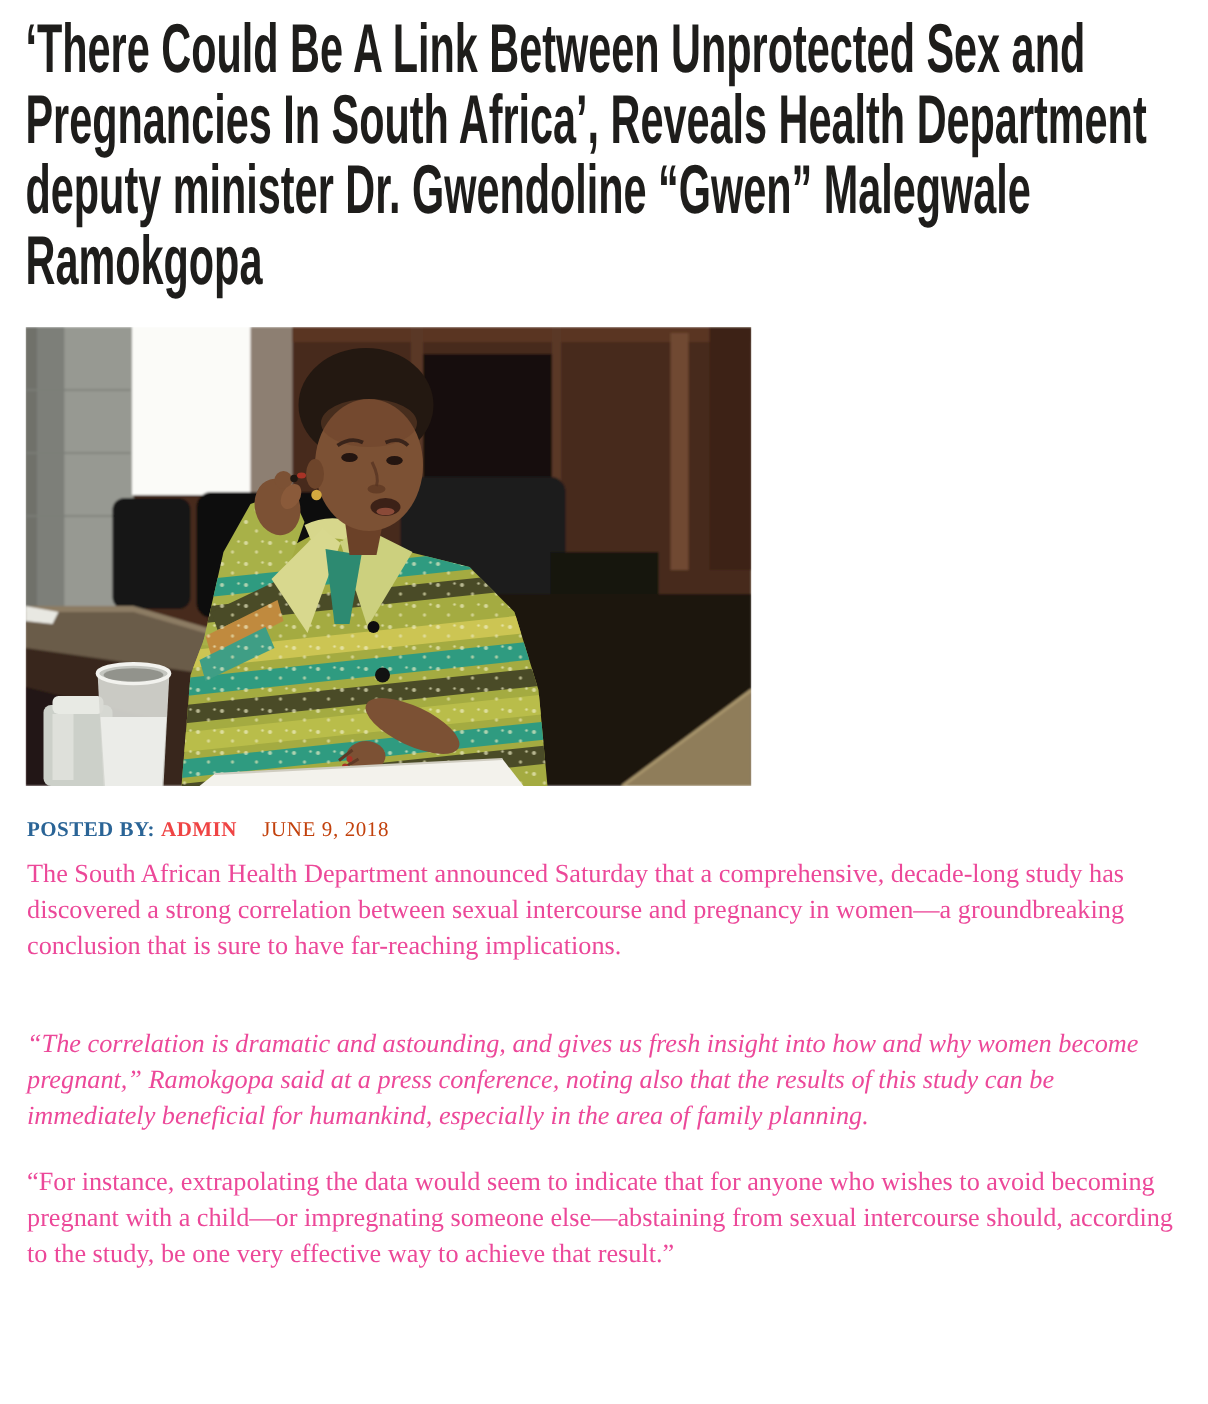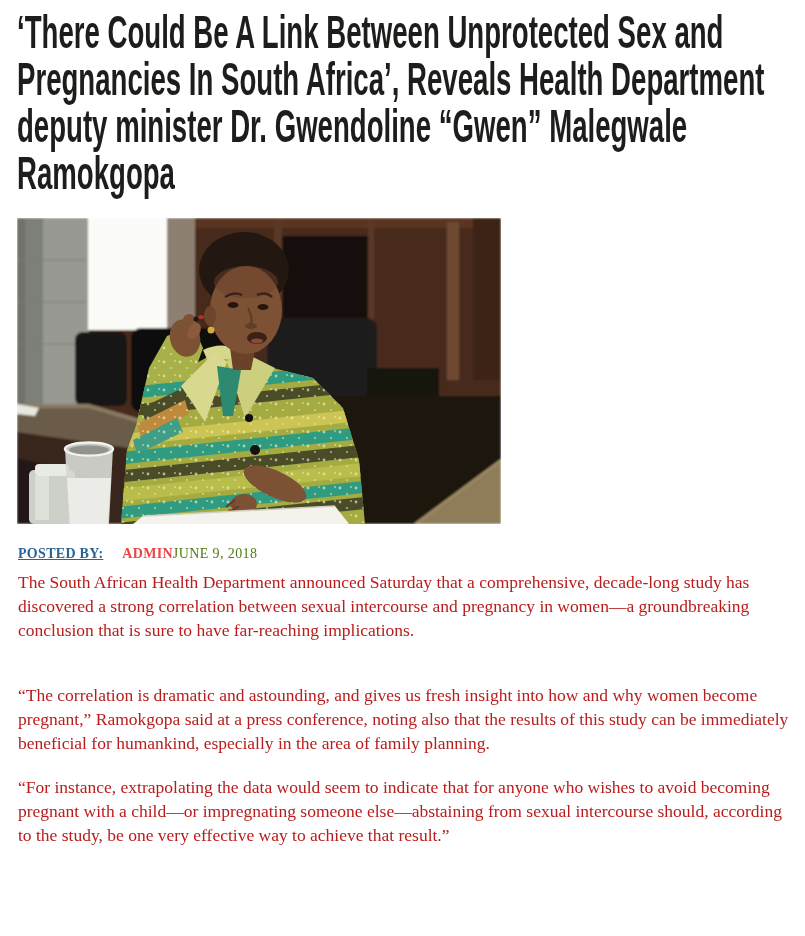--- a/index.html
+++ b/index.html
@@ -39,39 +39,40 @@
 
   .meta {
     margin: 22px 16px 8px 18px;
     font-family: "Liberation Serif", serif;
     font-size: 14px;
     line-height: 16px;
     font-weight: 700;
     color: #2a6496;
     letter-spacing: 0.3px;
   }
-  .meta .posted-by { margin-right: 19px; text-decoration: underline; }
+  .meta .posted-by { margin-right: 4px; }
   .meta .author {
     color: #ef4444;
     text-decoration: none;
   }
   .meta .date {
-    color: #4d7c0f;
+    margin-left: 17px;
+    color: #c2410c;
     font-weight: 400;
     letter-spacing: 0.4px;
   }
 
   .body-copy p {
     margin: 0 14px 20px 18px;
     font-family: "Liberation Serif", serif;
     font-size: 17.5px;
     line-height: 24px;
-    color: #b91c1c;
-  }
-  .body-copy p.gap { margin-top: 41px; }
+    color: #ec4899;
+  }
+  .body-copy p.gap { margin-top: 41px; font-style: italic; }
 </style>
 </head>
 <body>
 
 <article>
 
   <h1 class="headline">‘There Could Be A Link Between Unprotected Sex and Pregnancies In South Africa’, Reveals Health Department deputy minister Dr. Gwendoline “Gwen” Malegwale Ramokgopa</h1>
 
   <figure class="photo">
     <svg width="484" height="306" viewBox="0 0 484 306" xmlns="http://www.w3.org/2000/svg" role="img" aria-label="Dr. Gwendoline Ramokgopa, wearing a green patterned jacket, gestures with a raised hand while seated at a wooden conference table with a glass of water in the foreground and dark wooden cabinets behind her">

